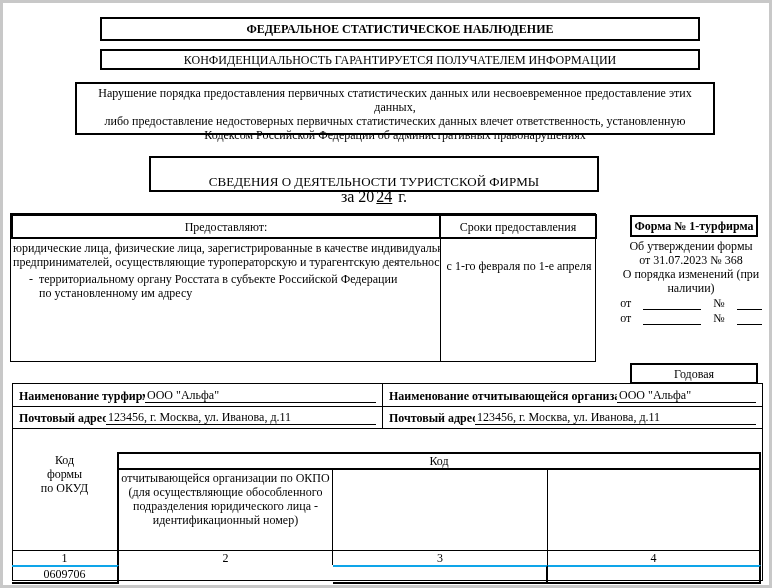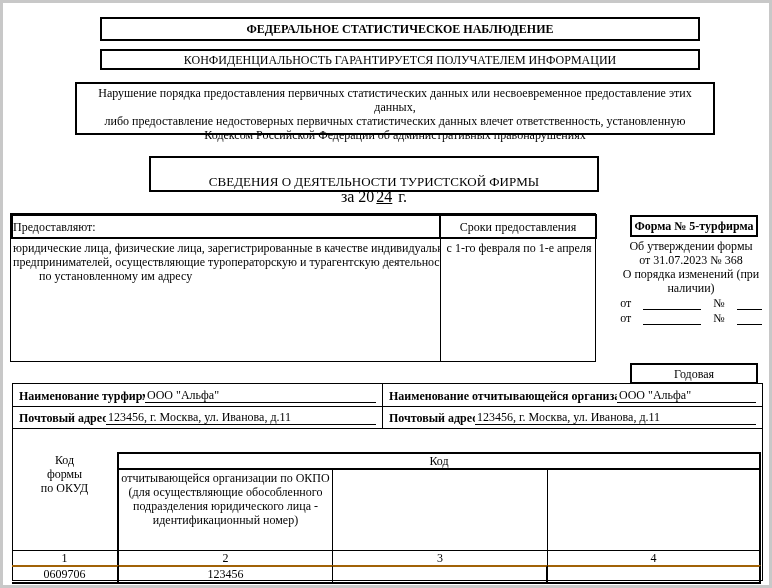--- a/index.html
+++ b/index.html
@@ -23,24 +23,24 @@
 
     
     #hdr1 { left: 97px; top: 14px; width: 600px; height: 24px; display:flex; align-items:center; justify-content:center; }
     #hdr2 { left: 97px; top: 46px; width: 600px; height: 21px; display:flex; align-items:center; justify-content:center; }
     #warn { left: 72px; top: 79px; width: 640px; height: 53px; padding-top: 2px; }
     #title { left: 146px; top: 153px; width: 450px; height: 36px; padding-top: 16px; }
     .year-u { text-decoration: underline; padding: 0 2px; }
 
     
     #prov { left: 7px; top: 210px; width: 586px; height: 149px; border: 1px solid #000; }
-    #prov-h1 { left: 0; top: 0; width: 430px; height: 25px; border: 2px solid #000; border-bottom-width: 2px; display:flex; align-items:center; justify-content:flex-start; }
+    #prov-h1 { left: 0; top: 0; width: 430px; height: 25px; border: 2px solid #000; border-bottom-width: 2px; display:flex; align-items:center; justify-content:center; }
     #prov-h2 { left: 428px; top: 0; width: 158px; height: 25px; border: 2px solid #000; display:flex; align-items:center; justify-content:center; }
     #prov-body1 { left: 0; top: 25px; width: 430px; height: 122px; border-right: 1px solid #000; overflow: hidden; padding: 2px 2px; white-space: nowrap; }
-    #prov-body2 { left: 430px; top: 25px; width: 156px; height: 122px; padding-top: 2px; }
+    #prov-body2 { left: 430px; top: 25px; width: 156px; height: 122px; padding-top: 20px; }
     .indent { padding-left: 16px; }
     .indent2 { padding-left: 26px; }
 
     
     #form-no { left: 627px; top: 212px; width: 128px; height: 22px; display:flex; align-items:center; justify-content:center; }
     #form-info { left: 612px; top: 236px; width: 152px; }
     .line-row { display:flex; align-items:flex-end; justify-content:center; gap:12px; height: 15px; }
     .uline { display:inline-block; border-bottom: 1px solid #000; height: 12px; }
     #period { left: 627px; top: 338px; width: 128px; height: 21px; display:flex; align-items:center; justify-content:center;margin-top:22px; }
 
@@ -60,21 +60,21 @@
     #okud-h { left:0; top:0; width:107px; height:98px; border-right: 2px solid #000; padding-top: 1px; }
     #kod-h { left:105px; top:0; width:644px; height:18px; border: 2px solid #000; border-left-width: 2px; }
     #okpo-h { left:107px; top:18px; width:214px; height:80px; border-right:1px solid #000; padding-top:1px; }
     #c3-h { left:321px; top:18px; width:215px; height:80px; border-right:1px solid #000; }
     #c4-h { left:536px; top:18px; width:213px; height:80px; border-right: 2px solid #000; }
     .numrow { top:98px; height:15px; border-top:1px solid #000; }
     #n1 { left:0; width:107px; border-right:2px solid #000; }
     #n2 { left:107px; width:214px; border-right:1px solid #000; }
     #n3 { left:321px; width:215px; border-right:1px solid #000; }
     #n4 { left:536px; width:213px; border-right:2px solid #000; }
-    .valrow { top:113px; height:19px; border-top:2px solid #a16207; border-bottom:2px solid #000; }
+    .valrow { top:113px; height:19px; border-top:2px solid #0ea5e9; border-bottom:2px solid #000; }
     #v1 { left:0; width:107px; border-right:2px solid #000; }
     #v2 { left:107px; width:214px; border-right:1px solid #000; }
     #v3 { left:321px; width:215px; border-right:2px solid #000; }
     #v4 { left:536px; width:213px; border-right:2px solid #000; }
   </style>
 </head>
 <body>
 
 <div class="page">
 
@@ -102,29 +102,32 @@
   <div id="prov" class="abs">
     <div id="prov-h1" class="abs t12">
       <span>Предоставляют:</span>
     </div>
     <div id="prov-h2" class="abs t12">
       <span>Сроки предоставления</span>
     </div>
     <div id="prov-body1" class="abs t12">
       <div>юридические лица, физические лица, зарегистрированные в качестве индивидуальных</div>
       <div>предпринимателей, осуществляющие туроператорскую и турагентскую деятельность</div>
+      <div class="indent" style="margin-top:3px;">
+        <span>-</span>&nbsp;&nbsp;<span>территориальному органу Росстата в субъекте Российской Федерации</span>
+      </div>
       <div class="indent2">по установленному им адресу</div>
     </div>
     <div id="prov-body2" class="abs c t12">
       <div>с 1-го февраля по 1-е апреля</div>
     </div>
   </div>
 
   <div id="form-no" class="abs box2 t12 b">
-    <span>Форма № 5-турфирма</span>
+    <span>Форма № 1-турфирма</span>
   </div>
 
   <div id="form-info" class="abs c t12">
     <div>Об утверждении формы</div>
     <div>от 31.07.2023 № 368</div>
     <div>О порядка изменений (при</div>
     <div>наличии)</div>
     <div class="line-row">
       <span>от</span>
       <span class="uline" style="width:58px;"></span>
@@ -178,19 +181,18 @@
       </div>
       <div id="c3-h" class="cell"></div>
       <div id="c4-h" class="cell"></div>
 
       <div id="n1" class="cell numrow t12">1</div>
       <div id="n2" class="cell numrow t12">2</div>
       <div id="n3" class="cell numrow t12">3</div>
       <div id="n4" class="cell numrow t12">4</div>
 
       <div id="v1" class="cell valrow t12">0609706</div>
-      <div id="v2" class="cell valrow t12">123456</div>
       <div id="v3" class="cell valrow t12"></div>
       <div id="v4" class="cell valrow t12"></div>
     </div>
   </div>
 
 </div>
 
 </body></html>

